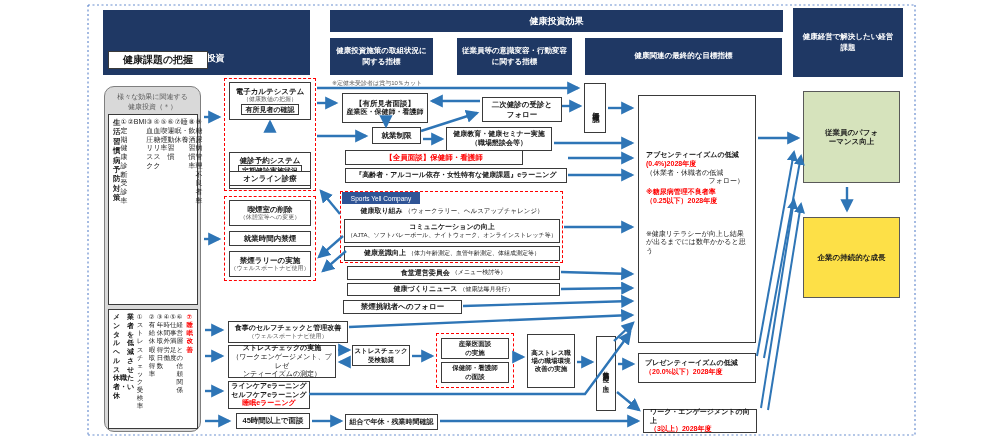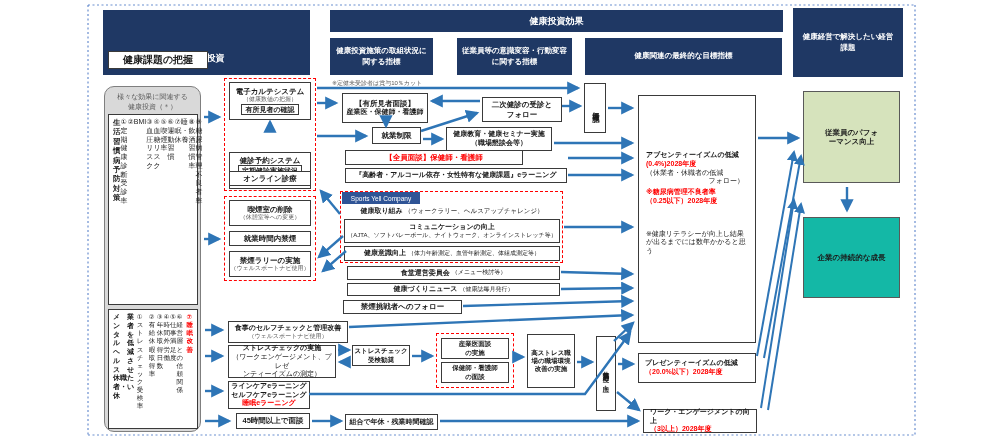--- a/index.html
+++ b/index.html
@@ -232,21 +232,21 @@
     <span class="bold red fs7">（20.0%以下）2028年度</span>
   </div>
   <div class="abs box" style="left:643px;top:409px;width:114px;height:24px;align-items:flex-start;padding-left:6px;text-align:left;">
     <span class="bold fs7">ワーク・エンゲージメントの向上</span>
     <span class="bold red fs7">（3以上）2028年度</span>
   </div>
 
   <div class="abs green1 box fs75 bold borderless" style="left:803px;top:91px;width:97px;height:92px;background:#D6E3BC;border:1.4px solid #595959;padding:0 19px;">
     <span>従業員のパフォーマンス向上</span>
   </div>
-  <div class="abs green2 box fs75 bold borderless" style="left:803px;top:217px;width:97px;height:81px;background:#14b8a6;border:1.4px solid #595959;padding:0 6px;">
+  <div class="abs green2 box fs75 bold borderless" style="left:803px;top:217px;width:97px;height:81px;background:#fde047;border:1.4px solid #595959;padding:0 6px;">
     <span>企業の持続的な成長</span>
   </div>
 
   <svg class="overlay" width="1000" height="440">
     <defs>
       <marker id="ah" markerWidth="7" markerHeight="7" refX="4.5" refY="2.75" orient="auto">
         <path d="M0,0 L5.5,2.75 L0,5.5 z" fill="#2E75B6"></path>
       </marker>
     </defs>
     <g stroke="#2E75B6" stroke-width="2.4" fill="none">

